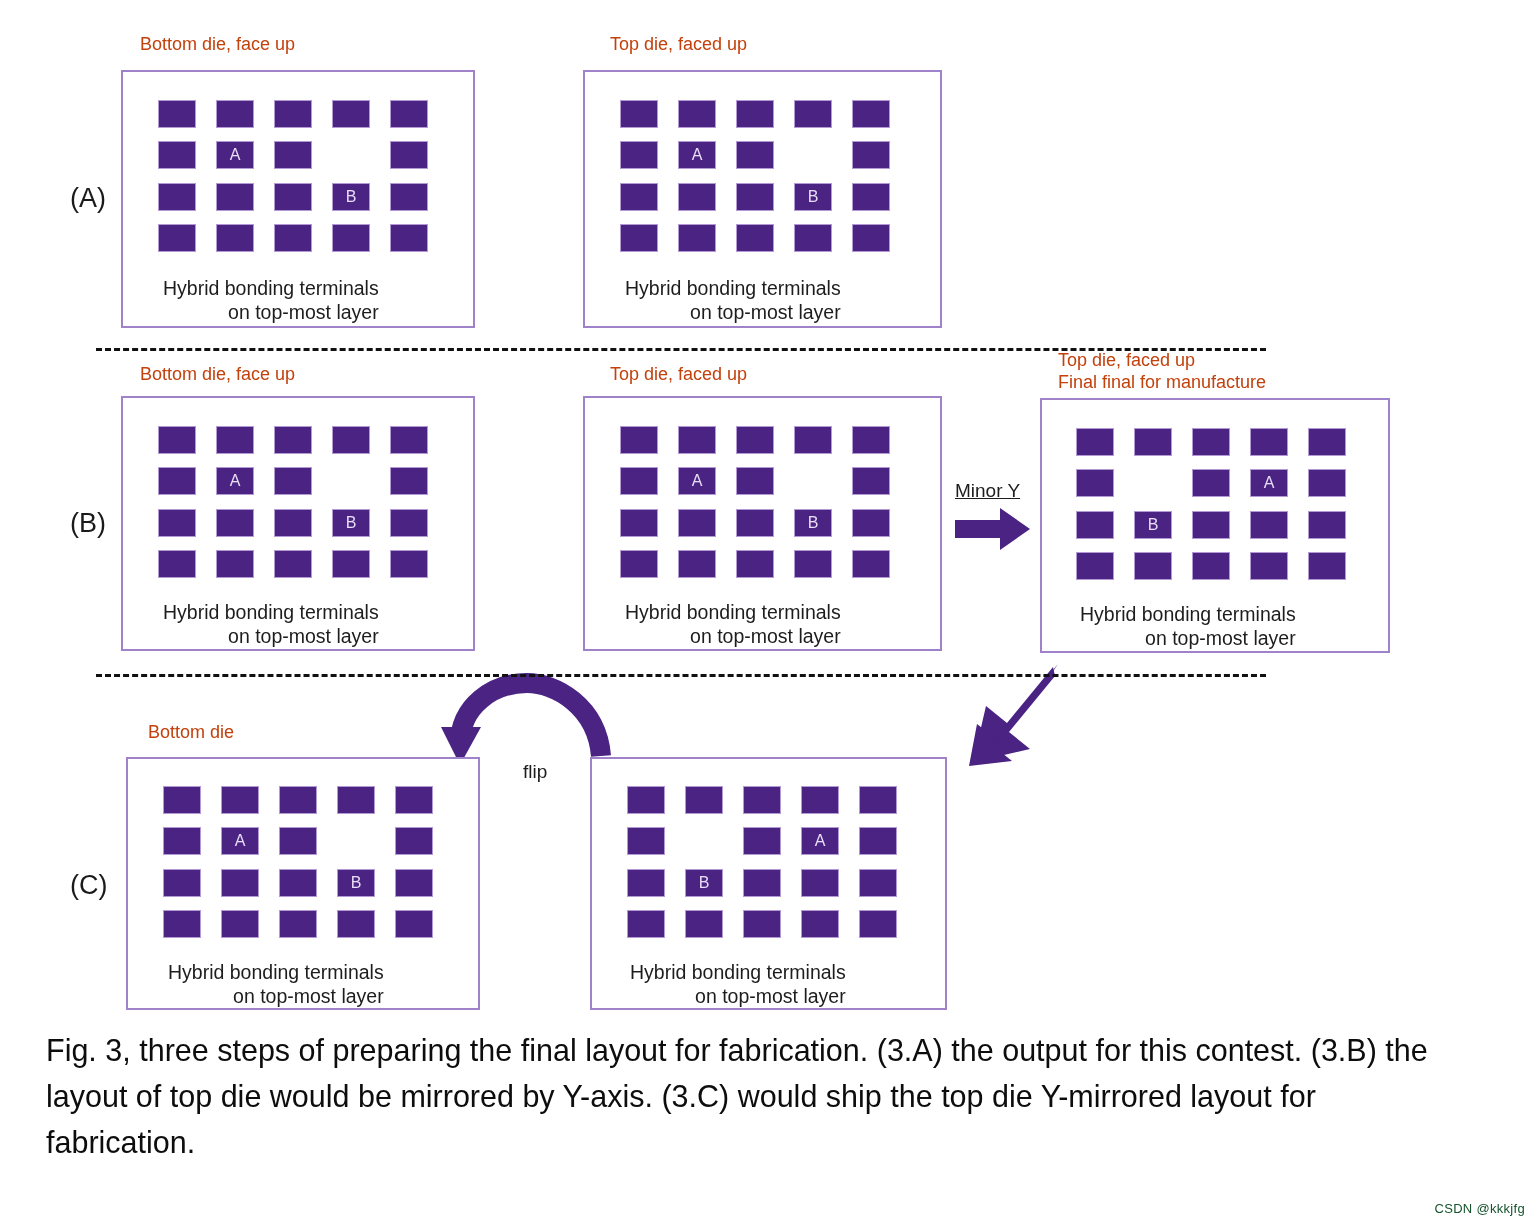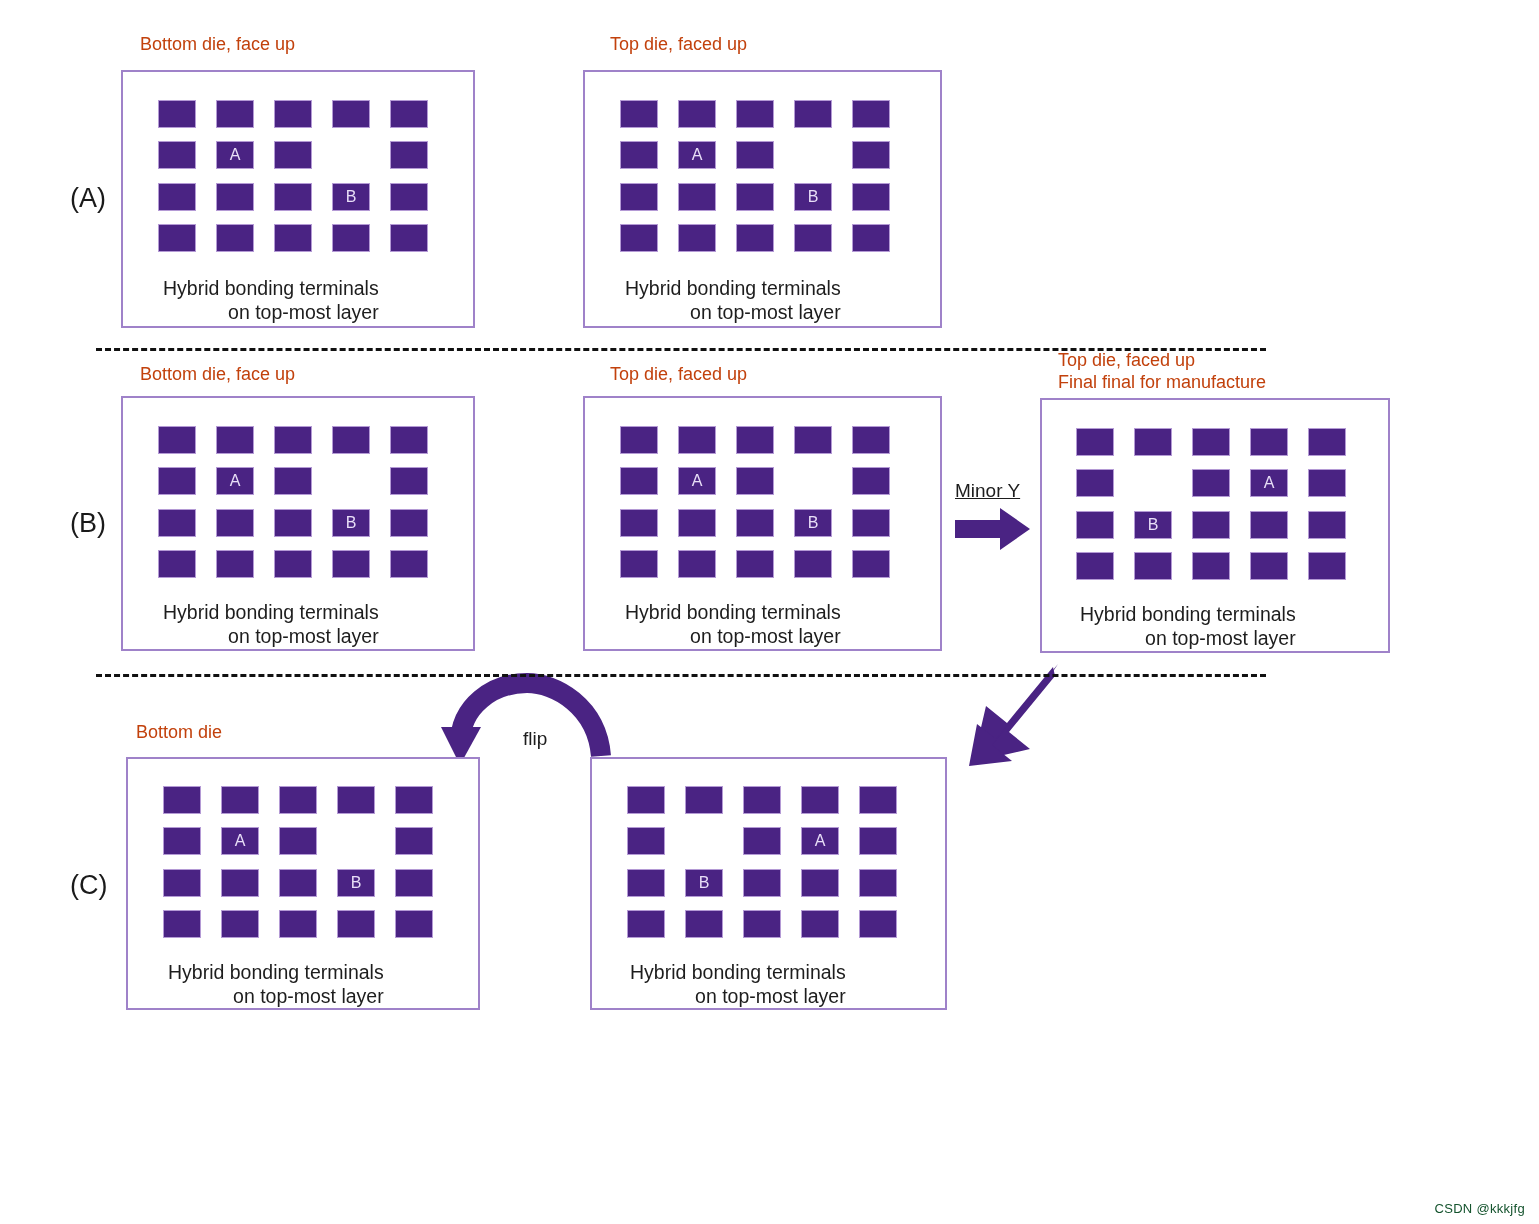--- a/index.html
+++ b/index.html
@@ -531,23 +531,23 @@
       <div class="cellwrap">
           <div class="term"></div>
         </div>
     </div>
     <div class="panel-foot" style="left:38px; top:203px;">
       <div>Hybrid bonding terminals</div>
       <div>on top-most layer</div>
     </div>
   </div>
 
-  <div class="arrow-label" style="left:523px; top:728px;text-align:center;">flip</div>
-
-  <div class="panel-title" style="left:136px; top:722px;">
+  <div class="arrow-label" style="left:523px; top:761px;text-align:center;">flip</div>
+
+  <div class="panel-title" style="left:148px; top:722px;">
     <div>Bottom die</div>
   </div>
   <div class="panel" style="left:126px; top:757px; width:354px; height:253px;">
     <div class="grid" style="left:35px; top:27px; width:290px; height:165px;">
       <div class="cellwrap">
           <div class="term"></div>
         </div>
       <div class="cellwrap">
           <div class="term"></div>
         </div>
@@ -683,16 +683,17 @@
       <div class="cellwrap">
           <div class="term"></div>
         </div>
     </div>
     <div class="panel-foot" style="left:38px; top:202px;">
       <div>Hybrid bonding terminals</div>
       <div>on top-most layer</div>
     </div>
   </div>
 
+  <div class="caption">Fig. 3, three steps of preparing the final layout for fabrication. (3.A) the output for this contest. (3.B) the layout of top die would be mirrored by Y-axis. (3.C) would ship the top die Y-mirrored layout for fabrication.</div>
 
   <div class="watermark">CSDN @kkkjfg</div>
 
 </div>
 
 </body></html>

